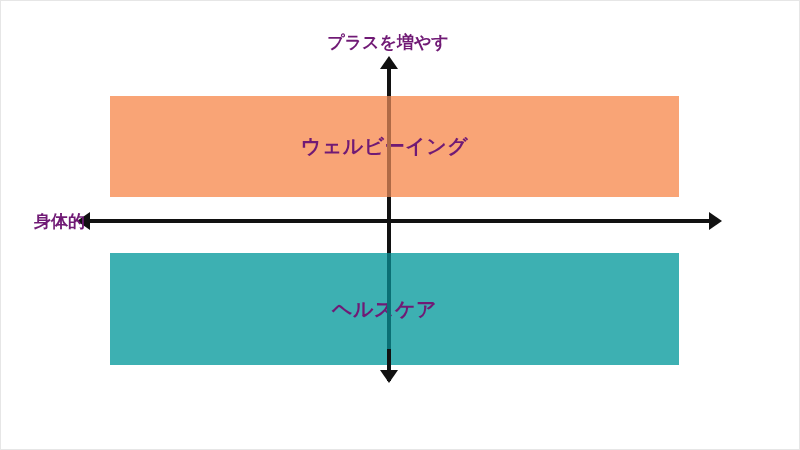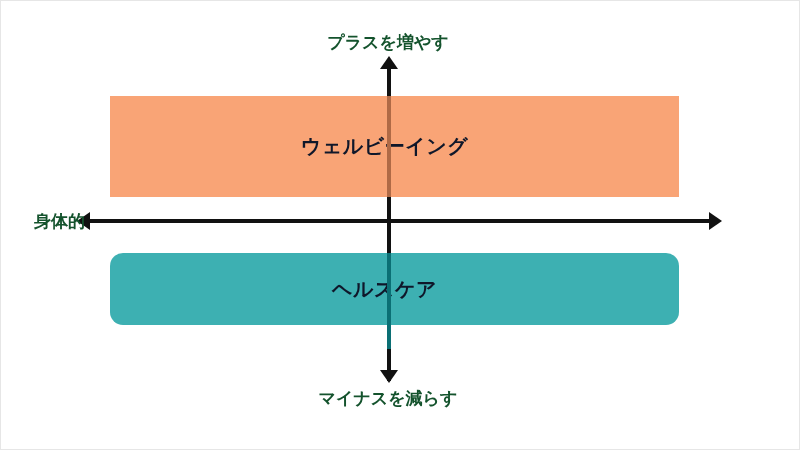--- a/index.html
+++ b/index.html
@@ -31,25 +31,24 @@
   #band-wellbeing {
     left: 109px;
     top: 95px;
     width: 569px;
     height: 101px;
   }
   #band-healthcare {
     left: 109px;
     top: 252px;
     width: 569px;
-    height: 72px;
-    border-radius: 13px;
+    height: 112px;
   }
   .band-label {
-    color: #0f172a;
+    color: #701a75;
     font-size: 20px;
     font-weight: 700;
     letter-spacing: 0.5px;
     position: relative;
     z-index: 3;
     transform: translateX(-10px);
     white-space: nowrap;
   }
 
   
@@ -122,21 +121,21 @@
     left: 708px;
     top: 211px;
     border-top: 9px solid transparent;
     border-bottom: 9px solid transparent;
     border-left: 13px solid #111111;
   }
 
   
   .axis-label {
     position: absolute;
-    color: #14532d;
+    color: #701a75;
     font-size: 17px;
     font-weight: 700;
     white-space: nowrap;
     z-index: 7;
   }
   #label-top {
     left: 0;
     top: 30px;
     width: 776px;
     text-align: center;
@@ -181,18 +180,17 @@
 
   <div id="axis-horizontal"></div>
 
   <div class="arrow" id="arrow-up"></div>
   <div class="arrow" id="arrow-down"></div>
   <div class="arrow" id="arrow-left"></div>
   <div class="arrow" id="arrow-right"></div>
 
   <div class="axis-label" id="label-top"><span class="inner">プラスを増やす</span></div>
 
-  <div class="axis-label" id="label-bottom"><span class="inner">マイナスを減らす</span></div>
 
   <div class="axis-label" id="label-left">身体的</div>
 
 
 </div>
 
 </body></html>

